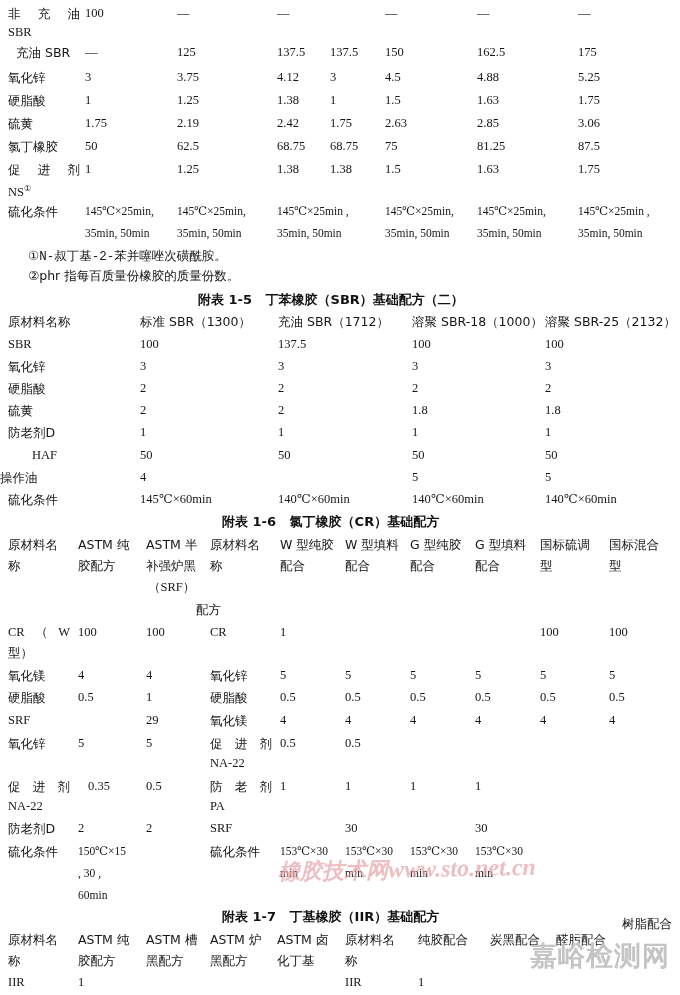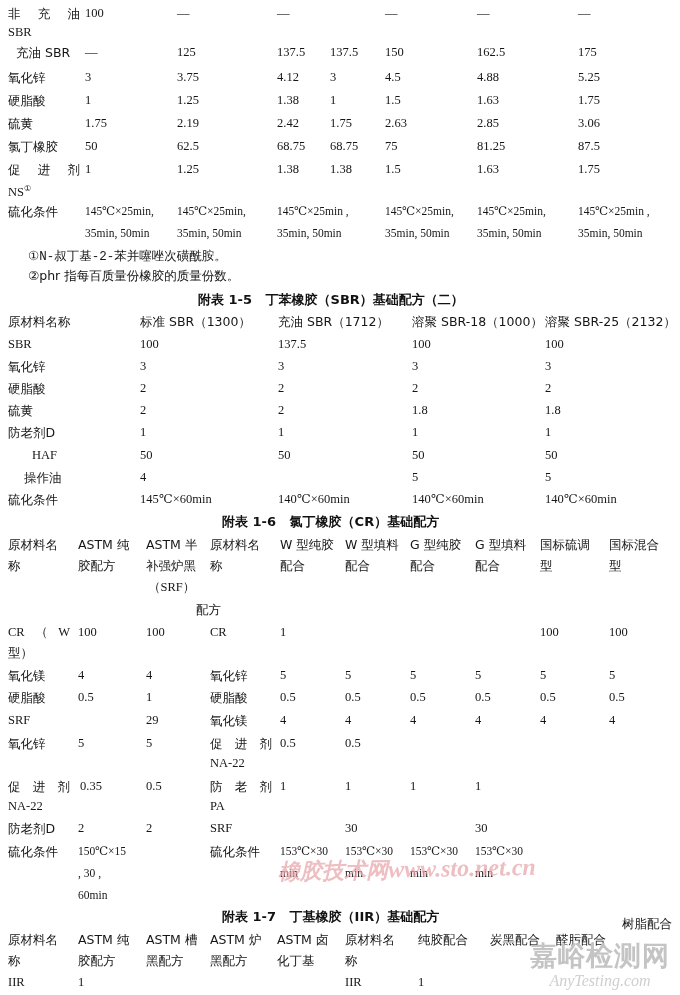--- a/index.html
+++ b/index.html
@@ -229,21 +229,21 @@
     <div class="c num" style="left:278px;top:425px;">1</div>
     <div class="c num" style="left:412px;top:425px;">1</div>
     <div class="c num" style="left:545px;top:425px;">1</div>
 
     <div class="c num" style="left:8px;  top:448px;margin-left:24px;">HAF</div>
     <div class="c num" style="left:140px;top:448px;">50</div>
     <div class="c num" style="left:278px;top:448px;">50</div>
     <div class="c num" style="left:412px;top:448px;">50</div>
     <div class="c num" style="left:545px;top:448px;">50</div>
 
-    <div class="c cn" style="left:24px;  top:470px;">操作油</div>
+    <div class="c cn" style="left:0;  top:470px;">操作油</div>
     <div class="c num" style="left:140px;top:470px;">4</div>
     <div class="c num" style="left:278px;top:470px;"></div>
     <div class="c num" style="left:412px;top:470px;">5</div>
     <div class="c num" style="left:545px;top:470px;">5</div>
 
     <div class="c cn" style="left:8px;  top:492px;">硫化条件</div>
     <div class="c num" style="left:140px;top:492px;">145℃×60min</div>
     <div class="c num" style="left:278px;top:492px;">140℃×60min</div>
     <div class="c num" style="left:412px;top:492px;">140℃×60min</div>
     <div class="c num" style="left:545px;top:492px;">140℃×60min</div>
@@ -321,21 +321,21 @@
     <div class="c cn" style="left:8px;  top:736px;">氧化锌</div>
     <div class="c num" style="left:78px; top:736px;">5</div>
     <div class="c num" style="left:146px;top:736px;">5</div>
     <div class="c cn" style="left:210px;top:736px; width:62px; display:flex; justify-content:space-between;"><span>促</span><span>进</span><span>剂</span></div>
     <div class="c num" style="left:210px;top:756px;">NA-22</div>
     <div class="c num" style="left:280px;top:736px;">0.5</div>
     <div class="c num" style="left:345px;top:736px;">0.5</div>
 
     <div class="c cn" style="left:8px;  top:779px; width:62px; display:flex; justify-content:space-between;"><span>促</span><span>进</span><span>剂</span></div>
     <div class="c num" style="left:8px;  top:799px;">NA-22</div>
-    <div class="c num" style="left:80px; top:779px;">0.35</div>
+    <div class="c num" style="left:88px; top:779px;">0.35</div>
     <div class="c num" style="left:146px;top:779px;">0.5</div>
     <div class="c cn" style="left:210px;top:779px; width:62px; display:flex; justify-content:space-between;"><span>防</span><span>老</span><span>剂</span></div>
     <div class="c num" style="left:210px;top:799px;">PA</div>
     <div class="c num" style="left:280px;top:779px;">1</div>
     <div class="c num" style="left:345px;top:779px;">1</div>
     <div class="c num" style="left:410px;top:779px;">1</div>
     <div class="c num" style="left:475px;top:779px;">1</div>
 
     <div class="c cn" style="left:8px;  top:821px;">防老剂D</div>
     <div class="c num" style="left:78px; top:821px;">2</div>
@@ -382,15 +382,15 @@
     <div class="c cn" style="left:210px;top:953px;">黑配方</div>
     <div class="c cn" style="left:277px;top:953px;">化丁基</div>
     <div class="c cn" style="left:345px;top:953px;">称</div>
 
     <div class="c num" style="left:8px;  top:975px;">IIR</div>
     <div class="c num" style="left:78px; top:975px;">1</div>
     <div class="c num" style="left:345px;top:975px;">IIR</div>
     <div class="c num" style="left:418px;top:975px;">1</div>
   </div>
 
-  <div class="wm-gray" style="left:520px; top:938px; width:160px;"><span class="wm-g-cn">嘉峪检测网</span><span class="wm-g-url">AnyTesting.com</span></div>
+  <div class="wm-gray" style="left:520px; top:938px; width:160px;"><span class="wm-g-cn">嘉峪检测网</span></div>
 
 </div>
 
 </body></html>

